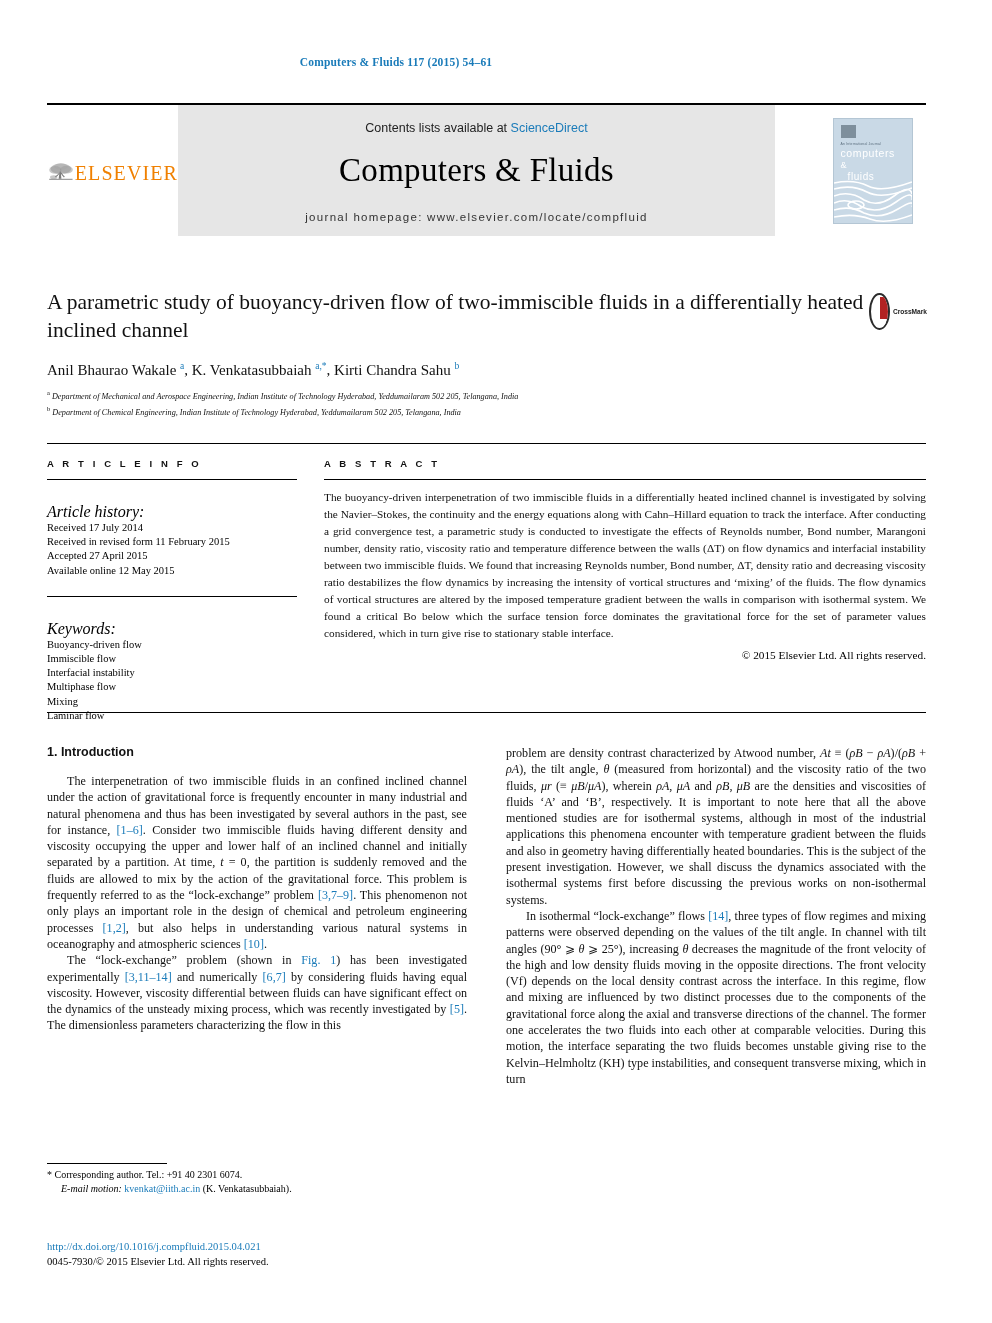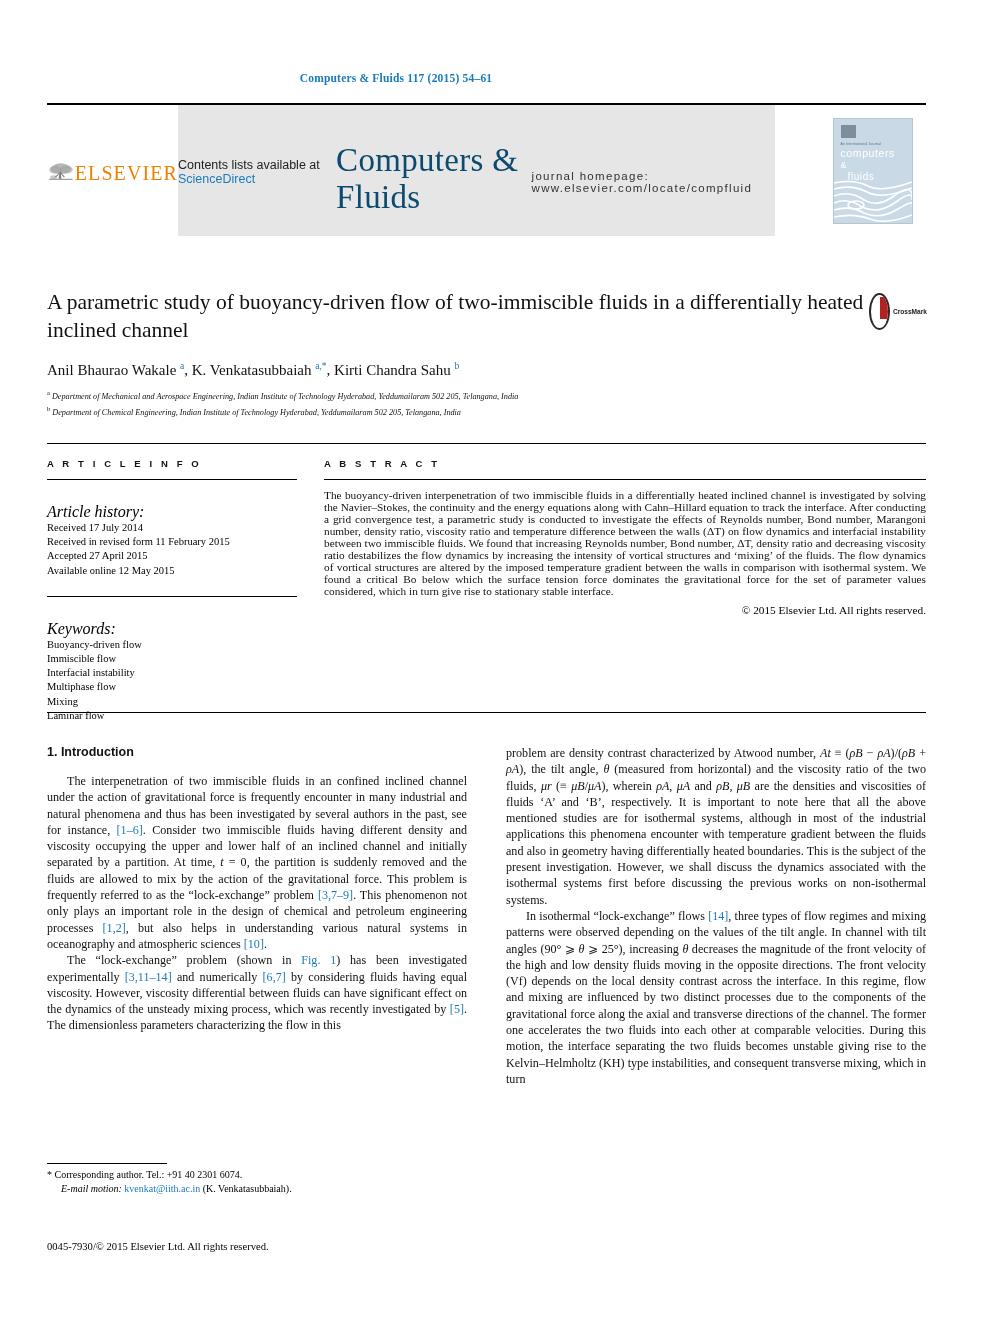--- a/index.html
+++ b/index.html
@@ -16,21 +16,21 @@
   }
   .page {
     position: absolute;
     left: 0; top: 0;
     width: 992px; height: 1323px;
   }
 
   
   .running-head {
     position: absolute;
-    left: 0; top: 72px;
+    left: 0; top: 56px;
     width: 792px;
     text-align: center;
     font-size: 11.5px;
     color: #1a7bb9;
     font-family: "Liberation Serif", serif;
     font-weight: bold;
     letter-spacing: 0.2px;
   }
 
   
@@ -61,38 +61,38 @@
     color: #f08000;
     font-family: "Liberation Serif", serif;
     font-size: 20px;
     letter-spacing: 1.1px;
     margin-top: 1px;
   }
   .mast-center {
     flex: 1 1 auto;
     background: #e6e6e6;
     display: flex;
-    flex-direction: row;
+    flex-direction: column;
     align-items: center;
     justify-content: center;
     position: relative;
   }
   .contents-line {
     font-family: "Liberation Sans", sans-serif;
     font-size: 12.5px;
     color: #222;
     margin-top: 2px;
   }
   .contents-line .sd {
     color: #1a7bb9;
   }
   .journal-title {
     font-family: "Liberation Serif", serif;
     font-size: 33px;
-    color: #0c4a6e;
+    color: #000000;
     margin-top: 17px;
     letter-spacing: 0.3px;
   }
   .homepage {
     font-family: "Liberation Sans", sans-serif;
     font-size: 11.5px;
     color: #333;
     letter-spacing: 1.3px;
     margin-top: 22px;
   }
@@ -234,21 +234,21 @@
     margin-top: 23px;
   }
   .info-line {
     font-size: 10.5px;
     line-height: 14.2px;
   }
   .kw-block { margin-top: 18px; }
   .abs-body {
     margin-top: 9px;
     font-size: 11.3px;
-    line-height: 12px;
+    line-height: 17px;
     text-align: justify;
     color: #111;
   }
   .abs-copy {
     margin-top: 7px;
     font-size: 11.3px;
     text-align: right;
   }
 
   
@@ -433,16 +433,17 @@
   <div class="footnote">
     <div>* Corresponding author. Tel.: +91 40 2301 6074.</div>
     <div style="margin-left:14px">
       <span class="em">E-mail motion:</span>
       <span class="link">kvenkat@iith.ac.in</span>
       <span>(K. Venkatasubbaiah).</span>
     </div>
   </div>
 
   <div class="doi-block">
+    <div class="doi-link">http://dx.doi.org/10.1016/j.compfluid.2015.04.021</div>
     <div>0045-7930/© 2015 Elsevier Ltd. All rights reserved.</div>
   </div>
 
 </div>
 
 </body></html>

